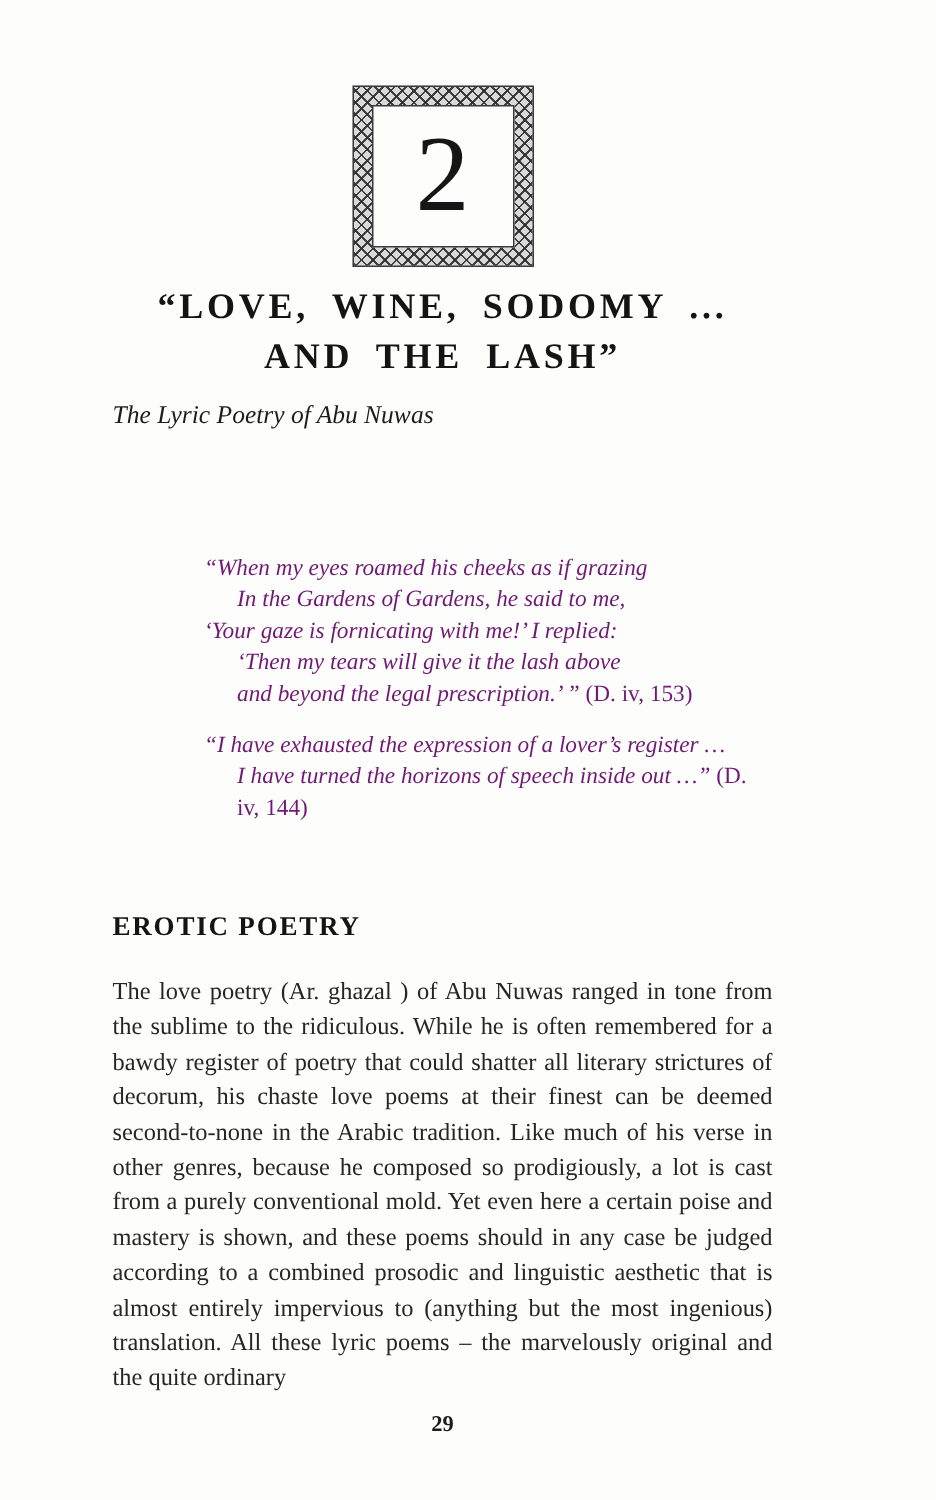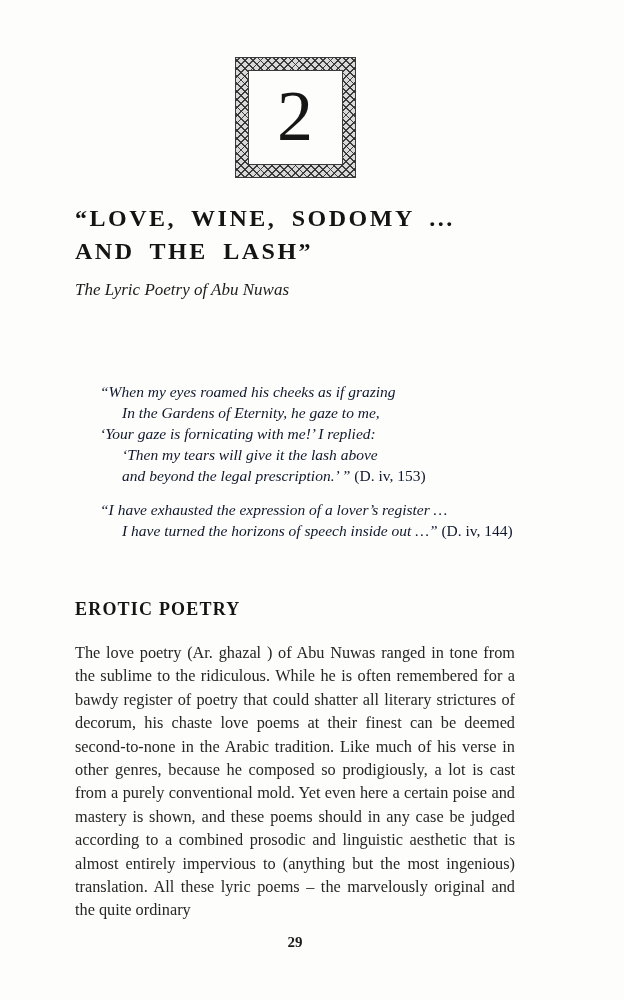--- a/index.html
+++ b/index.html
@@ -34,41 +34,42 @@
     border:1px solid #3a3a3a;
     display:flex; align-items:center; justify-content:center;
   }
   .chapter-number {
     font-size:72px; line-height:1; color:#161616;
     transform:translateY(-2px);
   }
 
   
   .title {
-    margin-top:24px;
-    text-align:left;
+    margin-top:11px;
+    text-align:center;
     font-weight:bold;
     font-size:24px; line-height:33px;
     letter-spacing:2.5px; word-spacing:7px;
     color:#141414;
   }
   .subtitle {
     margin-top:7px;
     font-style:italic;
     font-size:17px; line-height:30px;
     color:#1c1c1c;
   }
 
   
   .epigraphs { margin-top:76px; padding-left:25px; }
   .epigraph { margin-bottom:13px; }
   .ep-line {
     font-style:italic;
     font-size:15.5px; line-height:21px;
-    color:#0f172a;
+    color:#701a75;
+    margin-left:36px;
   }
   .ep-line.indent { padding-left:22px; }
   .ep-cite { font-style:normal; }
 
   
   .section-heading {
     margin-top:56px;
     font-weight:bold;
     font-size:18px; line-height:24px;
     letter-spacing:1.2px;
@@ -105,21 +106,21 @@
     <h1 class="title">
       <span>“LOVE, WINE, SODOMY ...</span><br>
       <span>AND THE LASH”</span>
     </h1>
 
     <div class="subtitle">The Lyric Poetry of Abu Nuwas</div>
 
     <div class="epigraphs">
       <div class="epigraph">
         <div class="ep-line"><span>“When my eyes roamed his cheeks as if grazing</span><span class="ep-cite"></span></div>
-        <div class="ep-line indent"><span>In the Gardens of Eternity, he gaze to me,</span><span class="ep-cite"></span></div>
+        <div class="ep-line indent"><span>In the Gardens of Gardens, he said to me,</span><span class="ep-cite"></span></div>
         <div class="ep-line"><span>‘Your gaze is fornicating with me!’ I replied:</span><span class="ep-cite"></span></div>
         <div class="ep-line indent"><span>‘Then my tears will give it the lash above</span><span class="ep-cite"></span></div>
         <div class="ep-line indent"><span>and beyond the legal prescription.’ ”</span><span class="ep-cite"> (D. iv, 153)</span></div>
       </div>
       <div class="epigraph">
         <div class="ep-line"><span>“I have exhausted the expression of a lover’s register …</span><span class="ep-cite"></span></div>
         <div class="ep-line indent"><span>I have turned the horizons of speech inside out …”</span><span class="ep-cite"> (D. iv, 144)</span></div>
       </div>
     </div>
 

